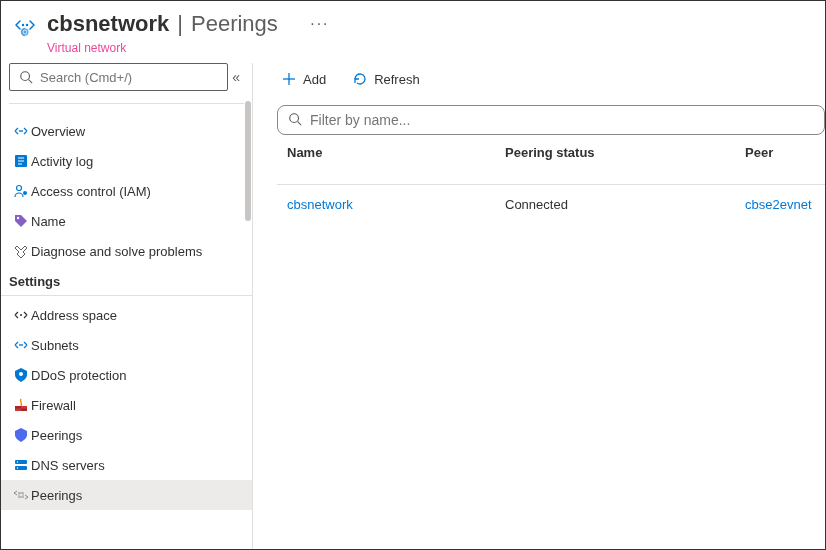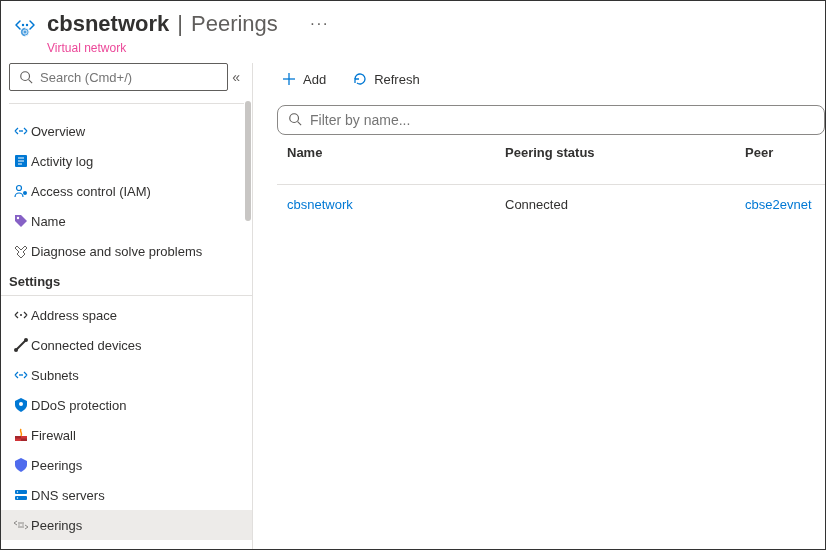--- a/index.html
+++ b/index.html
@@ -265,30 +265,20 @@
           <svg viewBox="0 0 16 16" width="16" height="16">
               <path d="M2 8 L5 5 M2 8 L5 11 M14 8 L11 5 M14 8 L11 11" stroke="#323130" stroke-width="1.2" fill="none"></path>
               <circle cx="8" cy="8" r="1" fill="#323130"></circle>
             </svg>
         </span>
         <span>Address space</span>
       </div>
       <div class="nav-item">
         <span class="nav-icon">
           <svg viewBox="0 0 16 16" width="16" height="16">
-              <path d="M3 13 L13 3" stroke="#323130" stroke-width="2" stroke-linecap="round"></path>
-              <circle cx="3" cy="13" r="2" fill="#323130"></circle>
-              <circle cx="13" cy="3" r="2" fill="#323130"></circle>
-            </svg>
-        </span>
-        <span>Connected devices</span>
-      </div>
-      <div class="nav-item">
-        <span class="nav-icon">
-          <svg viewBox="0 0 16 16" width="16" height="16">
               <path d="M2 8 L5 5 M2 8 L5 11 M14 8 L11 5 M14 8 L11 11" stroke="#0078d4" stroke-width="1.2" fill="none"></path>
               <circle cx="7" cy="8" r="0.9" fill="#0078d4"></circle>
               <circle cx="9" cy="8" r="0.9" fill="#0078d4"></circle>
             </svg>
         </span>
         <span>Subnets</span>
       </div>
       <div class="nav-item">
         <span class="nav-icon">
           <svg viewBox="0 0 16 16" width="16" height="16">

